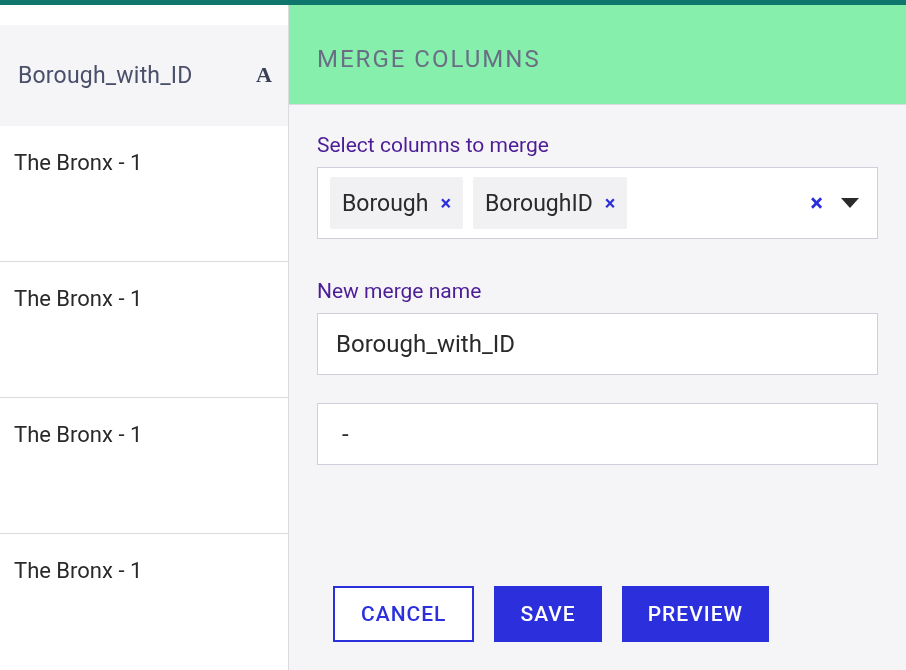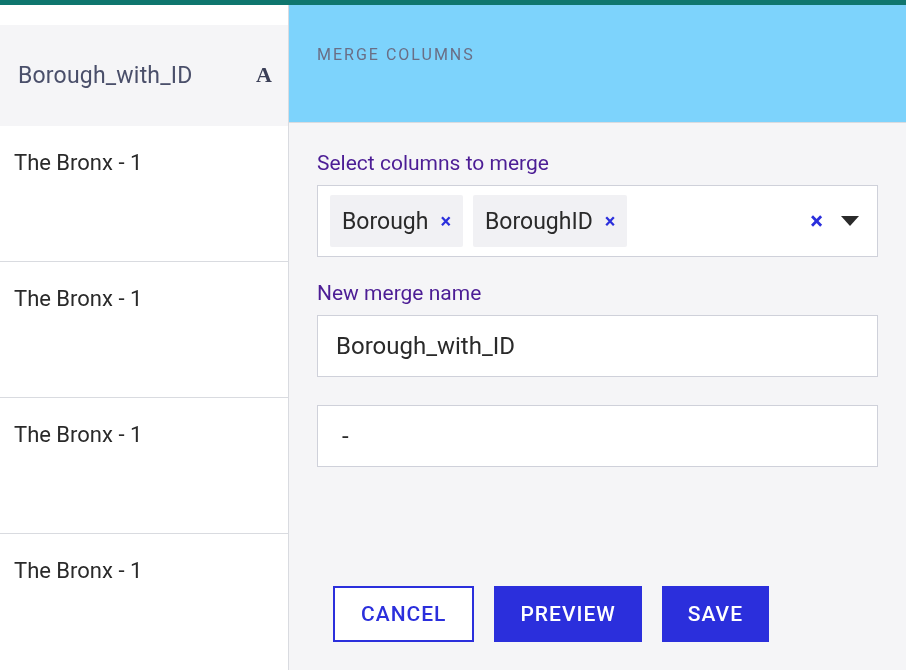--- a/index.html
+++ b/index.html
@@ -55,47 +55,47 @@
     color: #2a2a2a;
   }
   
   .right {
     flex: 1;
     display: flex;
     flex-direction: column;
     background: #f5f5f7;
   }
   .panel-title {
-    height: 118px;
+    height: 100px;
     padding: 40px 0 0 28px;
-    font-size: 16px;
+    font-size: 24px;
     letter-spacing: 2px;
     color: #6a6e85;
-    background: #7dd3fc;
+    background: #86efac;
     border-bottom: 1px solid #d9dbe0;
   }
   .panel-body {
     padding: 28px 28px 0 28px;
     flex: 1;
     display: flex;
     flex-direction: column;
   }
   .field-label {
     font-size: 21px;
     color: #4c1d95;
     margin-bottom: 10px;
   }
   .multiselect {
     background: #fff;
     border: 1px solid #cfd1da;
     padding: 10px 12px;
     display: flex;
     align-items: center;
     gap: 10px;
-    margin-bottom: 24px;
+    margin-bottom: 40px;
     height: 72px;
   }
   .chip {
     background: #f1f1f4;
     padding: 8px 12px;
     display: flex;
     align-items: center;
     gap: 12px;
     font-size: 23px;
     color: #2a2a2a;
@@ -214,18 +214,18 @@
 
       <div class="field-label">New merge name</div>
       <input class="text-input" type="text" value="Borough_with_ID" style="">
 
       <input class="text-input" type="text" value=" - " style="">
 
     </div>
 
     <div class="panel-footer">
       <button class="btn btn-cancel">CANCEL</button>
+      <button class="btn btn-primary">SAVE</button>
       <button class="btn btn-primary">PREVIEW</button>
-      <button class="btn btn-primary">SAVE</button>
     </div>
   </div>
 
 </div>
 
 </body></html>

